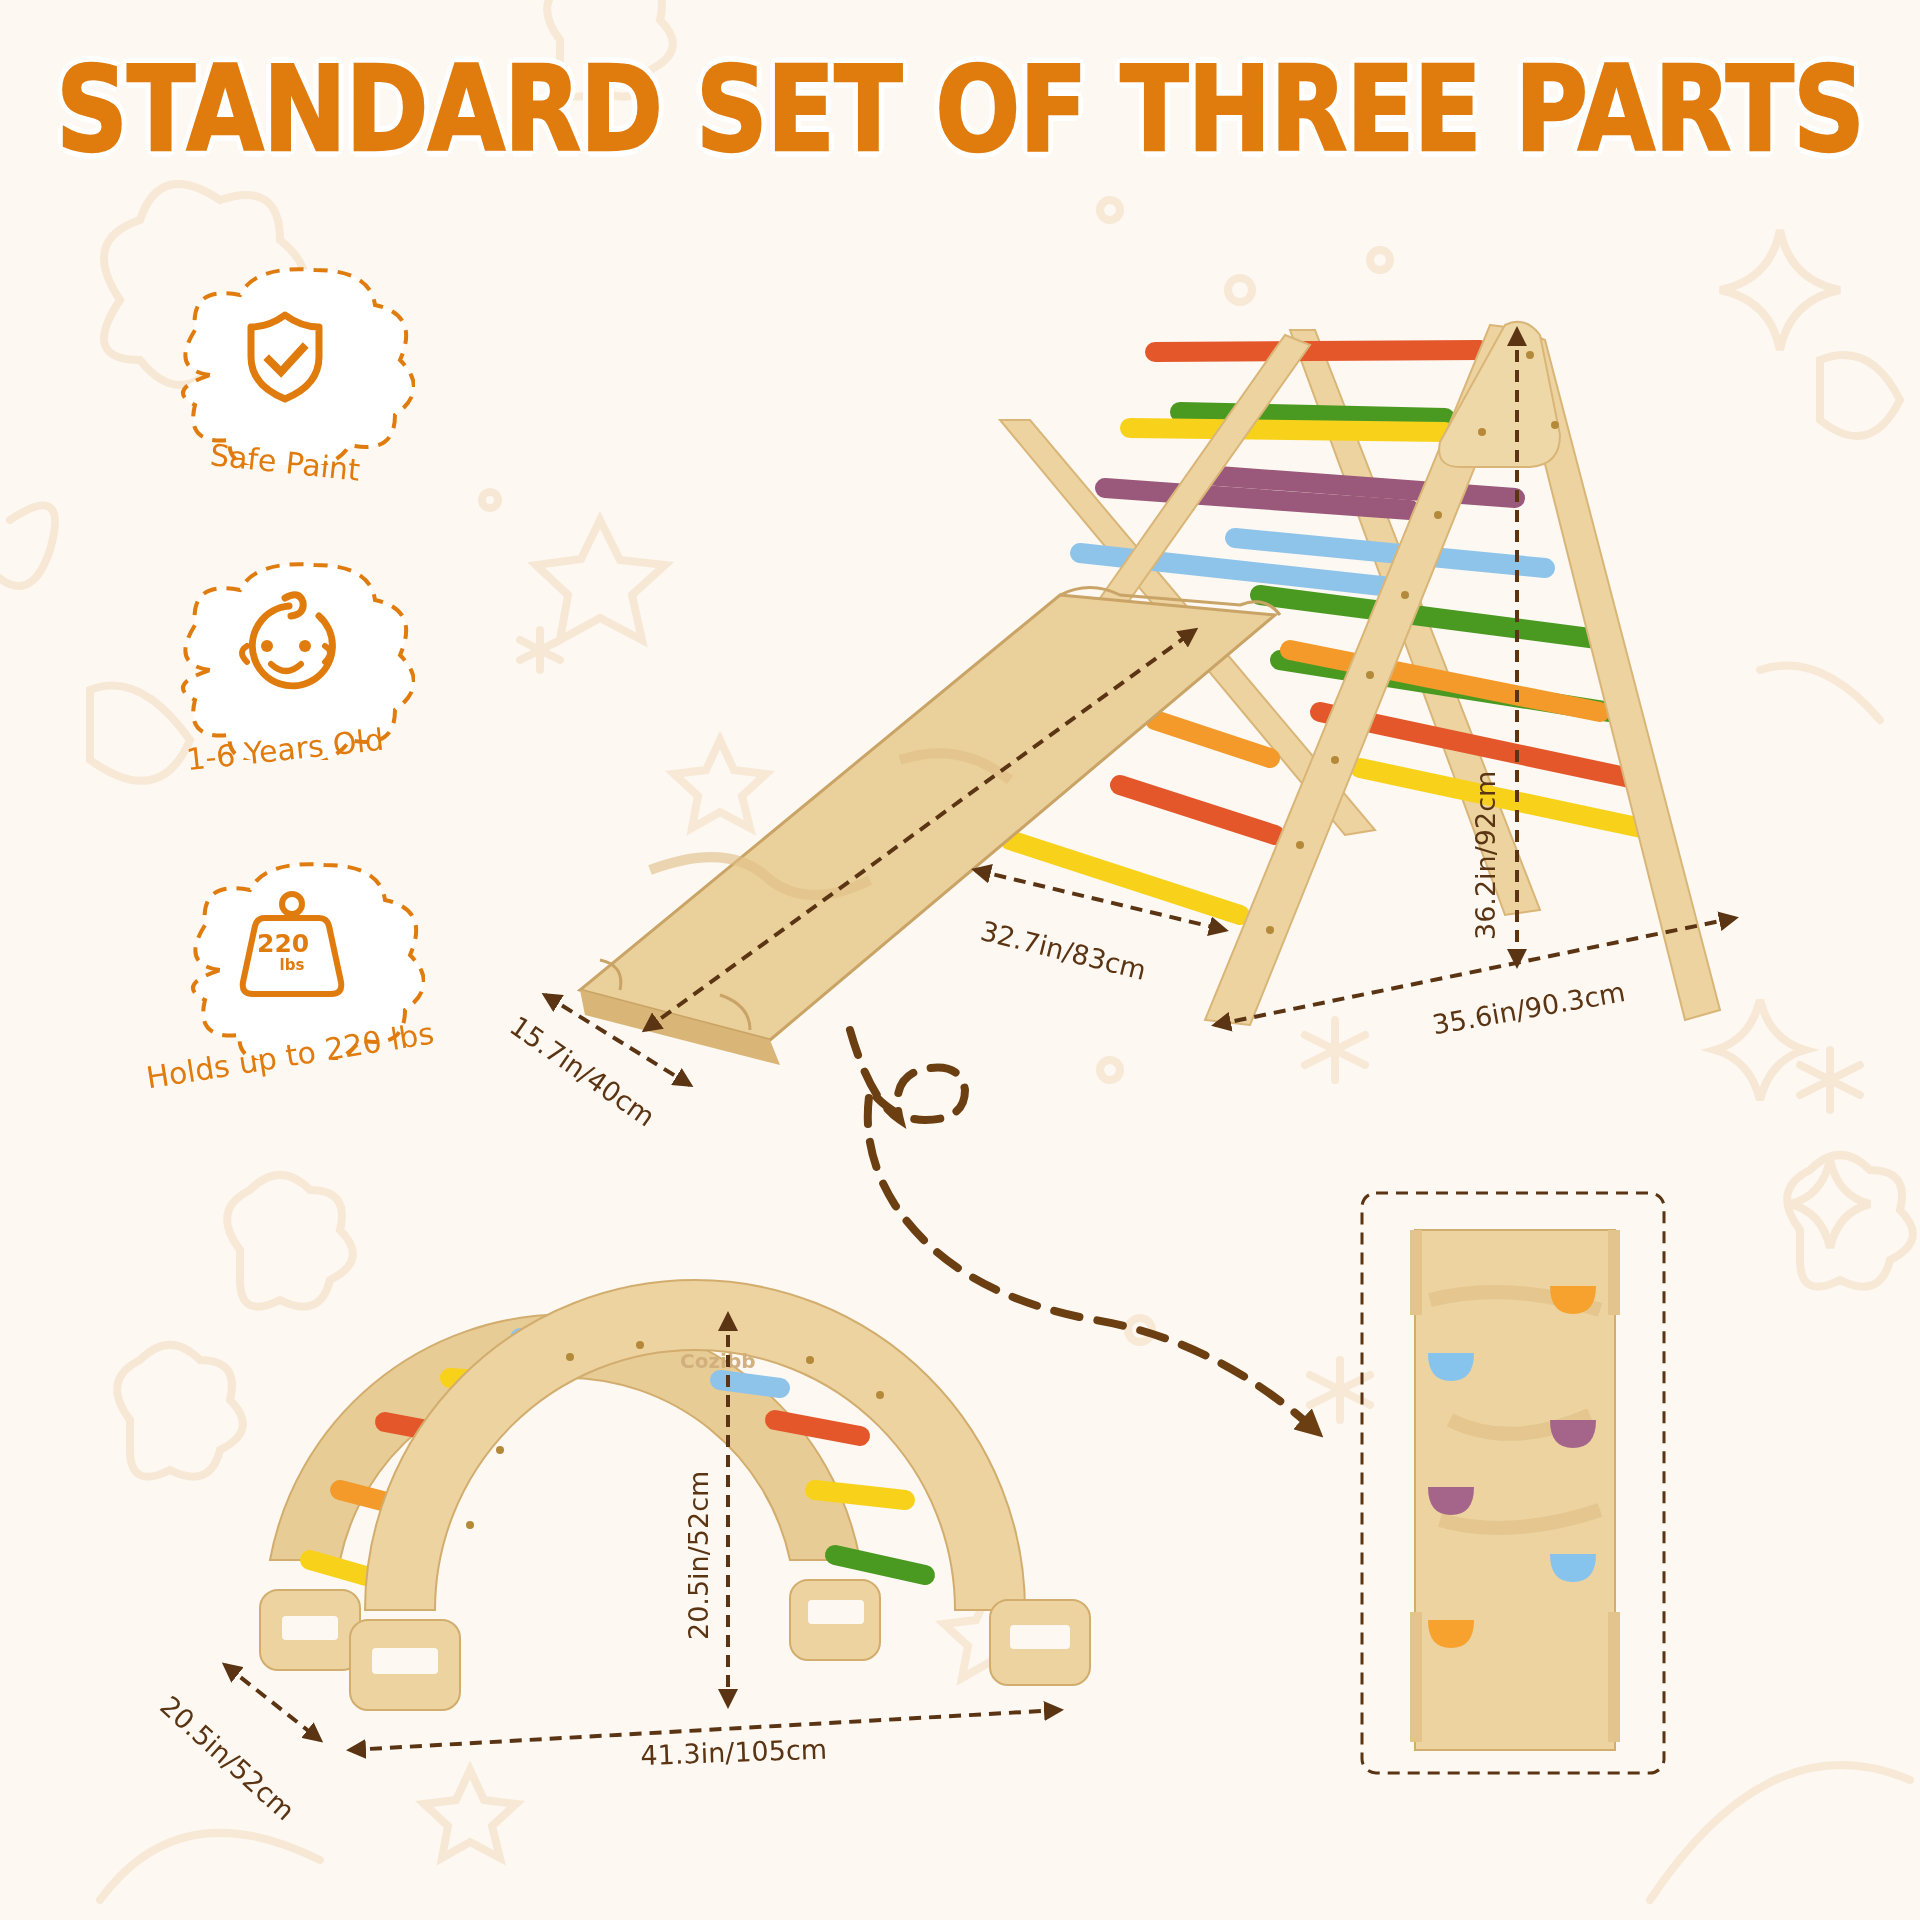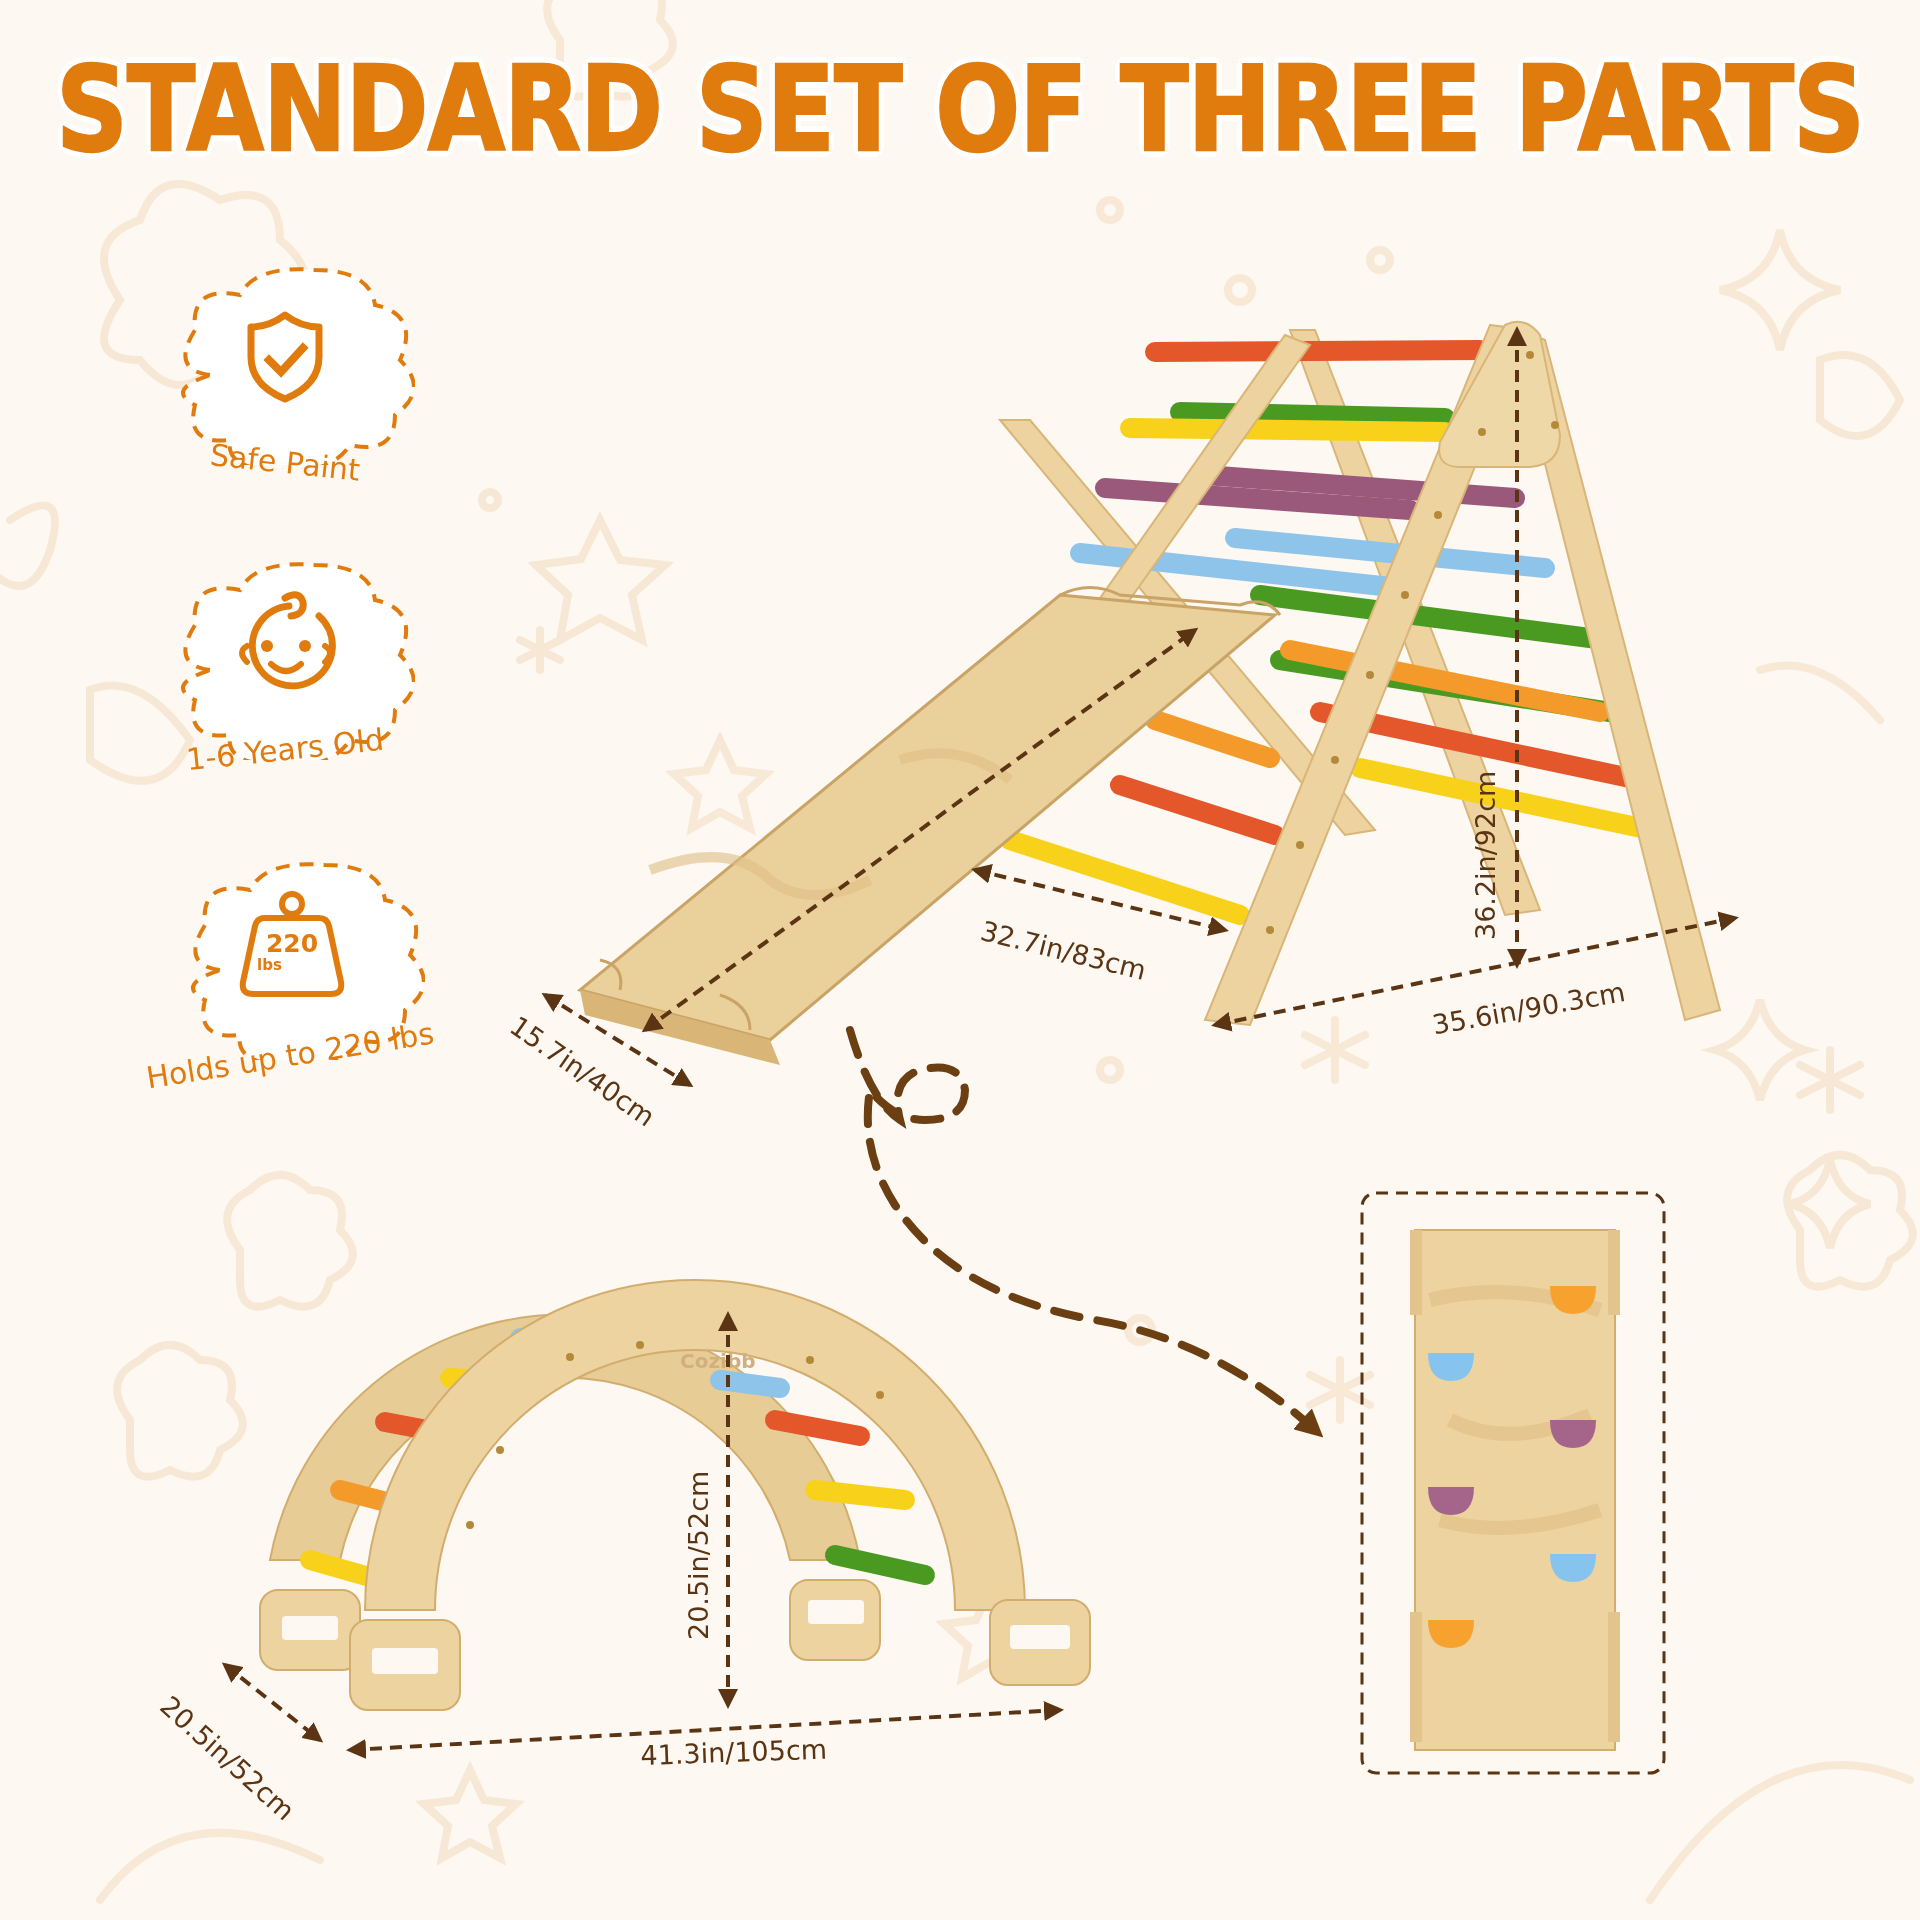--- a/index.html
+++ b/index.html
@@ -99,22 +99,22 @@
 </div>
 
 <div class="badge" style="left:165px; top:860px;">
   <svg width="260" height="200">
     <path d="M55 110 q-40 -5 -15 -45 q-5 -45 45 -35 q15 -30 75 -25 q55 0 60 35 q45 10 25 55 q30 30 -5 55 q0 40 -45 30 q-20 30 -70 25 q-55 0 -50 -30 q-45 5 -35 -35 q-30 -15 15 -30z" fill="#ffffff" stroke="#e07b0e" stroke-width="4" stroke-dasharray="14 10"></path>
   </svg>
   <svg class="abs" style="left:72px; top:30px;" width="110" height="110" viewBox="0 0 110 110">
     <circle cx="55" cy="14" r="10" fill="none" stroke="#e07b0e" stroke-width="6"></circle>
     <path d="M28 28 h54 q8 0 10 8 l12 56 q2 12 -10 12 h-78 q-12 0 -10 -12 l12 -56 q2 -8 10 -8z" fill="none" stroke="#e07b0e" stroke-width="6" stroke-linejoin="round"></path>
   </svg>
-  <div class="abs" style="left:92px; top:72px; width:70px; text-align:center; color:#e07b0e; font-weight:bold; font-size:25px; line-height:24px;">220</div>
-  <div class="abs" style="left:92px; top:96px; width:70px; color:#e07b0e; font-weight:bold; font-size:15px;">lbs</div>
+  <div class="abs" style="left:92px; top:72px; width:70px; color:#e07b0e; font-weight:bold; font-size:25px; line-height:24px;">220</div>
+  <div class="abs" style="left:92px; top:96px; width:70px; text-align:center; color:#e07b0e; font-weight:bold; font-size:15px;">lbs</div>
   <div class="badge-label" style="top:178px; left:-40px; width:330px; transform: rotate(-9deg);">Holds up to 220 lbs</div>
 </div>
 
 <svg id="scene" class="abs" width="1920" height="1920">
   <defs>
     <marker id="arrow" viewBox="0 0 10 10" refX="8" refY="5" markerWidth="5" markerHeight="5" orient="auto-start-reverse">
       <path d="M0 0 L10 5 L0 10 z" fill="#5a3413"></path>
     </marker>
     <marker id="arrowBig" viewBox="0 0 10 10" refX="6" refY="5" markerWidth="3.5" markerHeight="3.5" orient="auto">
       <path d="M0 0 L10 5 L0 10 z" fill="#6b3f12"></path>

